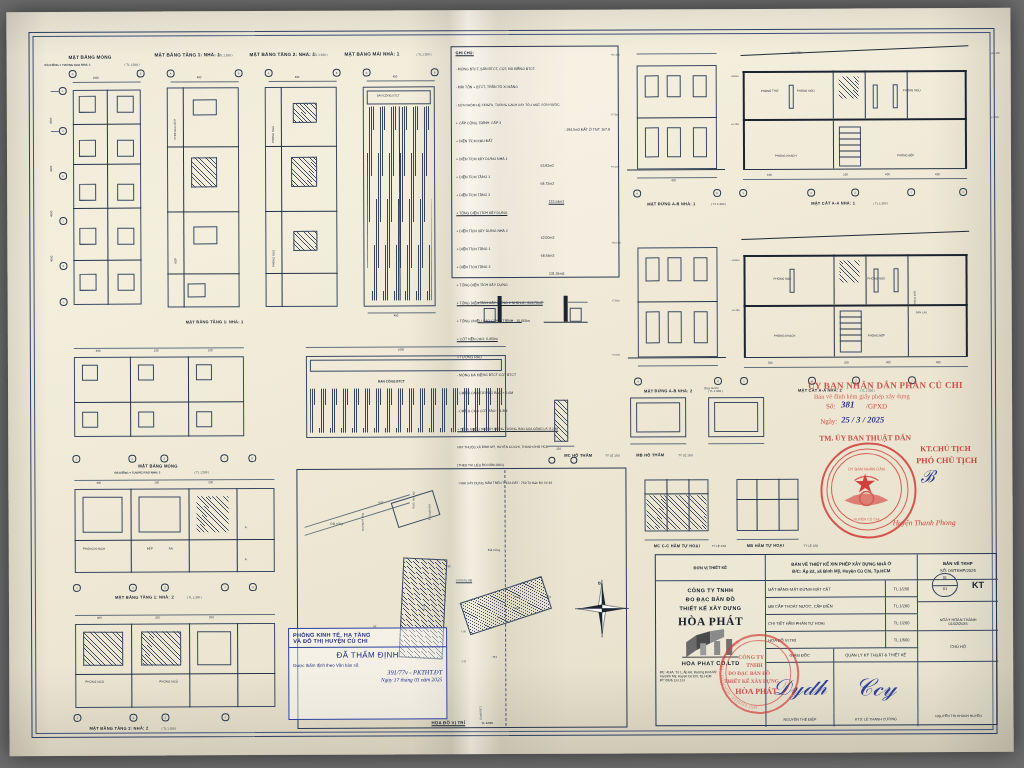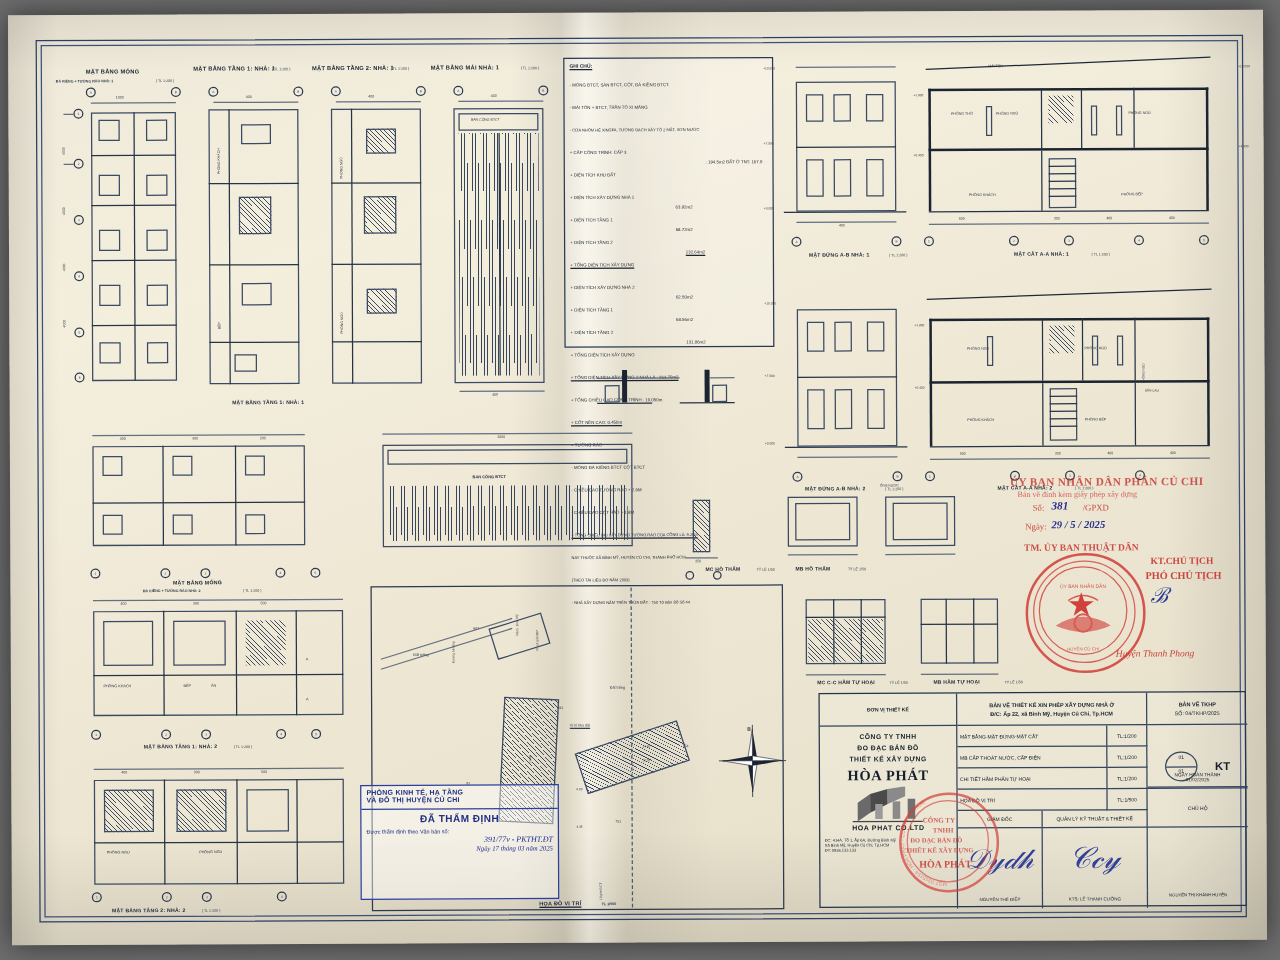--- a/index.html
+++ b/index.html
@@ -522,35 +522,35 @@
     <div class="ttl" style="left:422px;top:710px;font-size:4.4px;text-decoration:underline;">HỌA ĐỒ VỊ TRÍ</div>
     <div class="xs" style="left:472px;top:711px;font-weight:bold;">TL 1/500</div>
   </div>
 
   <div class="bluestamp" style="left:279px;top:617px;width:159px;height:92px;background:rgba(255,255,255,.45);">
     <div style="padding:3px 4px 0 4px;">
       <div style="font-size:5.6px;font-weight:bold;letter-spacing:.2px;">PHÒNG KINH TẾ, HẠ TẦNG</div>
       <div style="font-size:5.6px;font-weight:bold;letter-spacing:.2px;">VÀ ĐÔ THỊ HUYỆN CỦ CHI</div>
     </div>
     <div style="border-top:1.1px solid #2b3fa0;margin-top:3px;padding:3px 4px 0 4px;">
-      <div style="font-size:8px;font-weight:bold;text-align:center;letter-spacing:.4px;">ĐÃ THẨM ĐỊNH</div>
+      <div style="font-size:8px;font-weight:normal;text-align:center;letter-spacing:.4px;">ĐÃ THẨM ĐỊNH</div>
       <div style="font-size:4.4px;margin-top:3px;">Được thẩm định theo Văn bản số:</div>
       <div class="hand" style="font-size:6.4px;margin-top:1px;">391/77v - PKTHT.ĐT</div>
       <div class="hand" style="font-size:5.4px;margin-top:1px;">Ngày 17 tháng 03 năm 2025</div>
     </div>
   </div>
 
   <div>
     <div class="redstamp" style="left:800px;top:372px;font-size:9px;font-weight:bold;letter-spacing:.3px;opacity:.78;">ỦY BAN NHÂN DÂN PHÂN CỦ CHI</div>
     <div class="redstamp" style="left:806px;top:384px;font-size:6.4px;opacity:.70;">Bản vẽ đính kèm giấy phép xây dựng</div>
     <div class="redstamp" style="left:818px;top:394px;font-size:7px;opacity:.85;">Số:</div>
     <div class="hand" style="position:absolute;left:833px;top:391px;font-size:9px;color:#26308f;font-weight:bold;">381</div>
     <div class="redstamp" style="left:858px;top:394px;font-size:7px;opacity:.85;">/GPXD</div>
     <div class="redstamp" style="left:812px;top:409px;font-size:7px;opacity:.85;">Ngày:</div>
-    <div class="hand" style="position:absolute;left:833px;top:406px;font-size:8.5px;color:#26308f;font-weight:bold;">29 / 5 / 2025</div>
+    <div class="hand" style="position:absolute;left:833px;top:406px;font-size:8.5px;color:#26308f;font-weight:bold;">25 / 3 / 2025</div>
     <div class="redstamp" style="left:811px;top:425px;font-size:7.6px;font-weight:bold;opacity:.82;">TM. ỦY BAN THUẬT DÂN</div>
     <div class="redstamp" style="left:912px;top:436px;font-size:7.6px;font-weight:bold;opacity:.86;">KT.CHỦ TỊCH</div>
     <div class="redstamp" style="left:908px;top:448px;font-size:8.2px;font-weight:bold;opacity:.86;">PHÓ CHỦ TỊCH</div>
     <div class="sig" style="left:912px;top:456px;font-size:17px;">ℬ</div>
 
     <div class="redcircle" style="left:812px;top:434px;"></div>
     <div class="redcircle2" style="left:818px;top:440px;"></div>
     <div class="star" style="left:845px;top:462px;">★</div>
     <svg style="position:absolute;left:820px;top:442px;opacity:.82;" width="76" height="76" viewBox="0 0 76 76">
       <circle cx="38" cy="38" r="35" fill="none" stroke="#d2403b" stroke-width="1"></circle>
@@ -597,21 +597,21 @@
 
     <div class="cell" style="left:110px;top:26px;width:120px;height:17px;justify-content:flex-start;">MẶT BẰNG-MẶT ĐỨNG-MẶT CẮT</div>
     <div class="cell" style="left:230px;top:26px;width:32px;height:17px;">TL:1/200</div>
     <div class="cell" style="left:110px;top:43px;width:120px;height:17px;justify-content:flex-start;">MB CẤP THOÁT NƯỚC, CẤP ĐIỆN</div>
     <div class="cell" style="left:230px;top:43px;width:32px;height:17px;">TL:1/200</div>
     <div class="cell" style="left:110px;top:60px;width:120px;height:17px;justify-content:flex-start;">CHI TIẾT HẦM PHÂN TỰ HOẠI</div>
     <div class="cell" style="left:230px;top:60px;width:32px;height:17px;">TL:1/200</div>
     <div class="cell" style="left:110px;top:77px;width:120px;height:17px;justify-content:flex-start;">HỌA ĐỒ VỊ TRÍ</div>
     <div class="cell" style="left:230px;top:77px;width:32px;height:17px;">TL:1/500</div>
 
-    <div class="cell" style="left:262px;top:42px;width:80px;height:34px;border-right:none;">
+    <div class="cell" style="left:262px;top:14px;width:80px;height:34px;border-right:none;">
       <div style="width:24px;height:22px;border:0.8px solid #33445e;border-radius:50%;position:relative;">
         <div style="position:absolute;left:0;top:11px;width:100%;height:.7px;background:#33445e;"></div>
         <div style="position:absolute;left:0;top:1px;width:100%;text-align:center;font-size:4px;">01</div>
         <div style="position:absolute;left:0;top:12px;width:100%;text-align:center;font-size:4px;">01</div>
       </div>
       <div style="font-size:9px;font-weight:bold;margin-left:14px;">KT</div>
     </div>
     <div class="cell" style="left:262px;top:60px;width:80px;height:17px;border-right:none;flex-direction:column;">
       <div style="font-size:3.8px;">NGÀY HOÀN THÀNH</div>
       <div style="font-size:3.8px;">01/02/2025</div>

